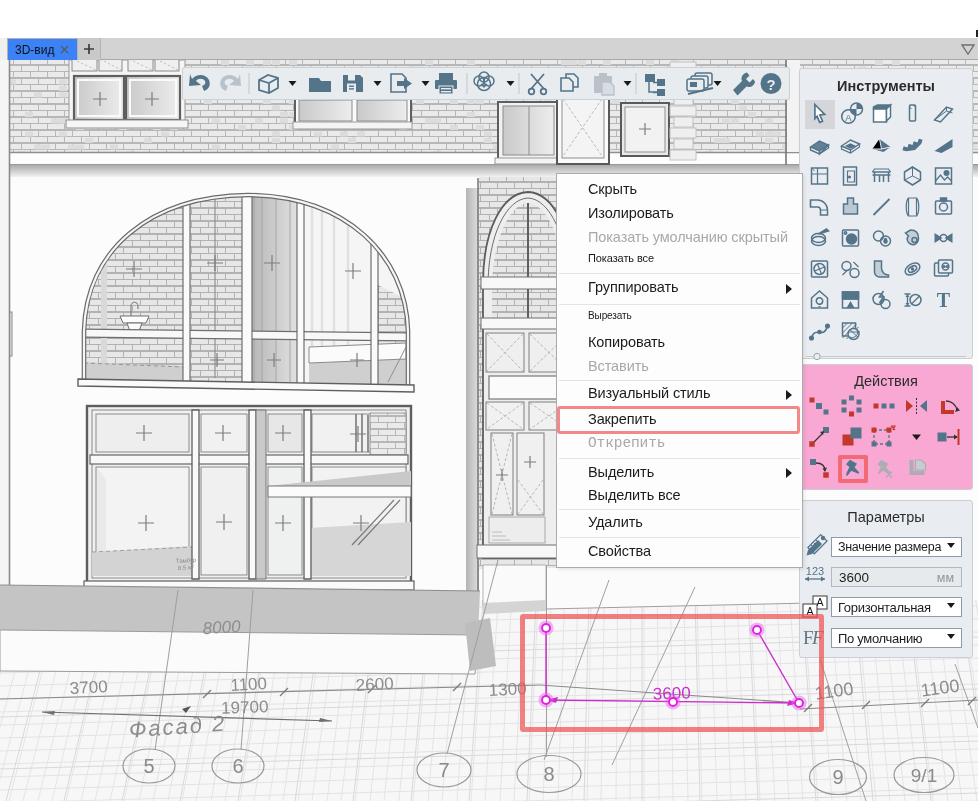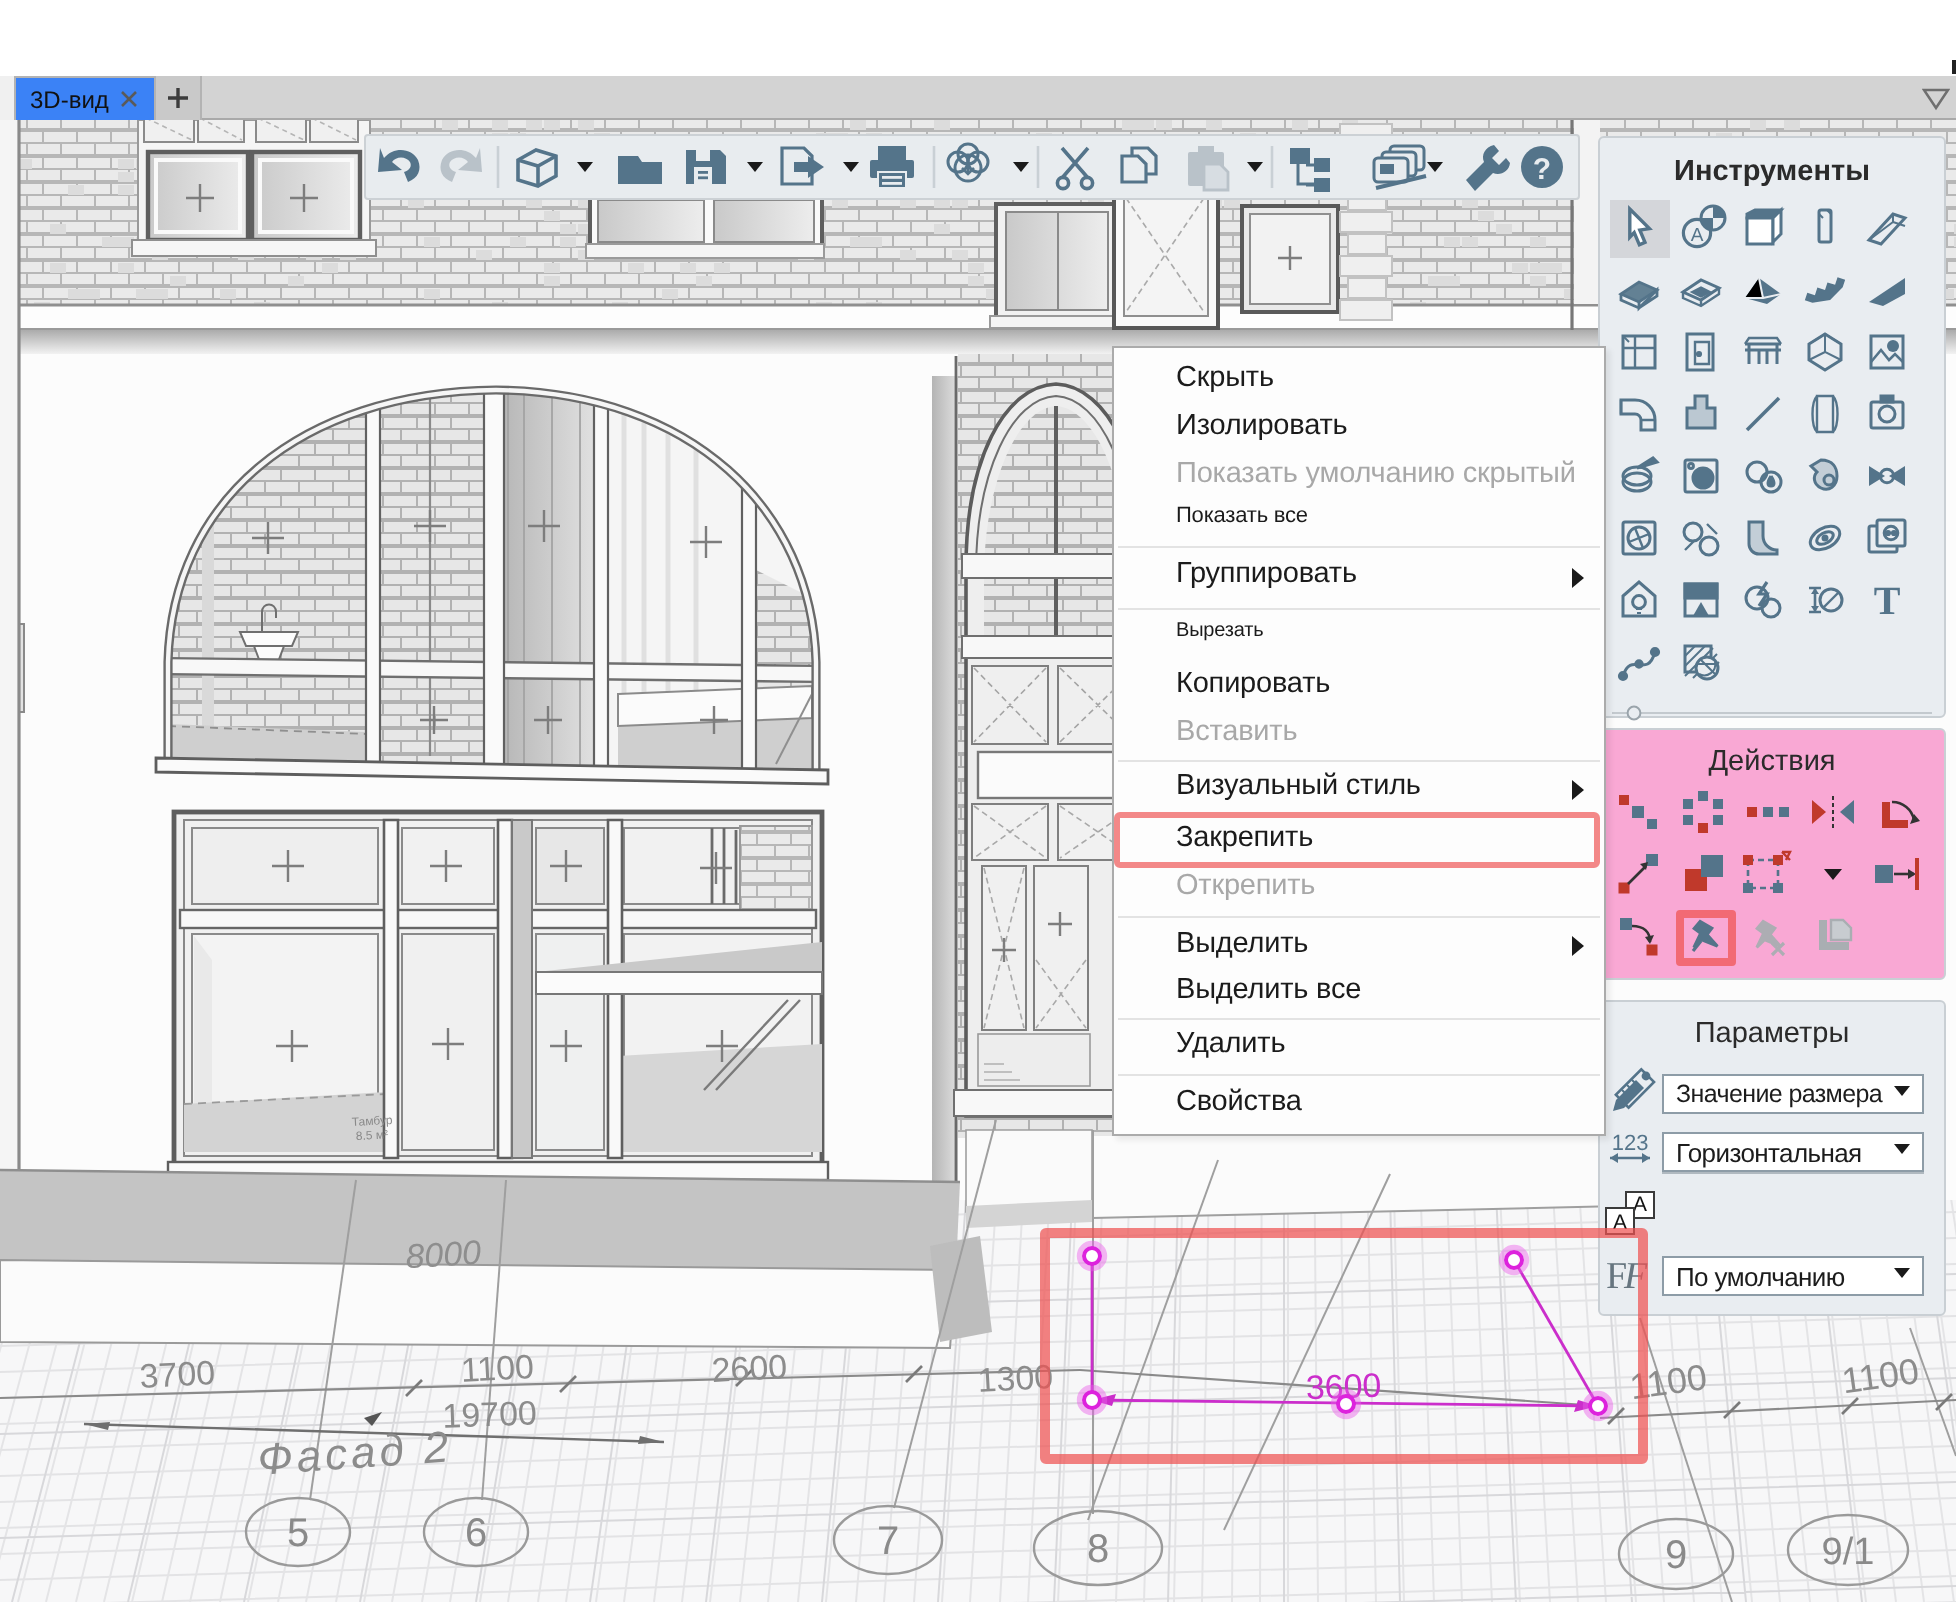--- a/index.html
+++ b/index.html
@@ -974,21 +974,21 @@
 </svg>
 
   <div class="abs" style="left:831px;top:537px;width:131px;height:20px;background:#ffffff;border:1px solid #8d9ca7;box-sizing:border-box;">
       <span style="position:absolute;left:6px;top:2px;font-size:12.5px;color:#1c1c1c;white-space:nowrap;letter-spacing:-0.3px;">Значение размера</span>
       <span style="position:absolute;right:6px;top:5px;width:0;height:0;border-left:4px solid transparent;border-right:4px solid transparent;border-top:5px solid #1a1a1a;"></span>
     </div>
     <div class="abs" style="left:831px;top:567px;width:131px;height:20px;background:#e7eaed;border:1px solid #b0b9c0;box-sizing:border-box;">
       <span style="position:absolute;left:7px;top:2px;font-size:13.5px;color:#1c1c1c;">3600</span>
       <span style="position:absolute;right:7px;top:3px;font-size:12.5px;color:#8d959c;">мм</span>
   </div>
-    <div class="abs" style="left:831px;top:566px;width:131px;height:20px;background:#ffffff;border:1px solid #8d9ca7;box-sizing:border-box;">
+    <div class="abs" style="left:831px;top:597px;width:131px;height:20px;background:#ffffff;border:1px solid #8d9ca7;box-sizing:border-box;">
       <span style="position:absolute;left:6px;top:2px;font-size:13px;color:#1c1c1c;white-space:nowrap;letter-spacing:-0.3px;">Горизонтальная</span>
       <span style="position:absolute;right:6px;top:5px;width:0;height:0;border-left:4px solid transparent;border-right:4px solid transparent;border-top:5px solid #1a1a1a;"></span>
     </div>
     <div class="abs" style="left:831px;top:627.5px;width:131px;height:20px;background:#ffffff;border:1px solid #8d9ca7;box-sizing:border-box;">
       <span style="position:absolute;left:6px;top:2px;font-size:13px;color:#1c1c1c;white-space:nowrap;letter-spacing:-0.3px;">По умолчанию</span>
       <span style="position:absolute;right:6px;top:5px;width:0;height:0;border-left:4px solid transparent;border-right:4px solid transparent;border-top:5px solid #1a1a1a;"></span>
     </div>
 
   <div id="menu" class="abs" style="left:556px;top:173px;width:247px;height:395px;background:#fdfdfd;border:1px solid #ababab;box-sizing:border-box;box-shadow:2px 2px 3px rgba(0,0,0,0.08);">
       <div style="position:absolute;left:31px;top:6.9px;font-size:14.5px;color:#1b1b1b;white-space:nowrap;letter-spacing:-0.1px;">Скрыть</div>
@@ -999,21 +999,21 @@
       <div style="position:absolute;left:31px;top:105.2px;font-size:14.5px;color:#1b1b1b;white-space:nowrap;letter-spacing:-0.1px;">Группировать</div>
       <div style="position:absolute;right:10px;top:109.7px;width:0;height:0;border-top:5px solid transparent;border-bottom:5px solid transparent;border-left:6px solid #1a1a1a;"></div>
       <div style="position:absolute;left:2px;top:130.0px;width:241px;height:1px;background:#e3e3e3;"></div>
       <div style="position:absolute;left:31px;top:135.9px;font-size:10px;color:#1b1b1b;white-space:nowrap;letter-spacing:-0.1px;">Вырезать</div>
       <div style="position:absolute;left:31px;top:160.0px;font-size:14.5px;color:#1b1b1b;white-space:nowrap;letter-spacing:-0.1px;">Копировать</div>
       <div style="position:absolute;left:31px;top:183.5px;font-size:14.5px;color:#a8a8a8;white-space:nowrap;letter-spacing:-0.1px;">Вставить</div>
       <div style="position:absolute;left:2px;top:206.0px;width:241px;height:1px;background:#e3e3e3;"></div>
       <div style="position:absolute;left:31px;top:211.1px;font-size:14.5px;color:#1b1b1b;white-space:nowrap;letter-spacing:-0.1px;">Визуальный стиль</div>
       <div style="position:absolute;right:10px;top:215.6px;width:0;height:0;border-top:5px solid transparent;border-bottom:5px solid transparent;border-left:6px solid #1a1a1a;"></div>
       <div style="position:absolute;left:31px;top:237.3px;font-size:14.5px;color:#1b1b1b;white-space:nowrap;letter-spacing:-0.1px;">Закрепить</div>
-      <div style="position:absolute;left:31px;top:261.3px;font-size:14.5px;color:#a8a8a8;white-space:nowrap;letter-spacing:-0.1px;">Открепить</div>
+      <div style="position:absolute;left:31px;top:261.3px;font-size:14.5px;color:#a8a8a8;white-space:nowrap;letter-spacing:-0.1px;font-family:Liberation Mono, monospace;">Открепить</div>
       <div style="position:absolute;left:2px;top:283.6px;width:241px;height:1px;background:#e3e3e3;"></div>
       <div style="position:absolute;left:31px;top:289.5px;font-size:14.5px;color:#1b1b1b;white-space:nowrap;letter-spacing:-0.1px;">Выделить</div>
       <div style="position:absolute;right:10px;top:294.0px;width:0;height:0;border-top:5px solid transparent;border-bottom:5px solid transparent;border-left:6px solid #1a1a1a;"></div>
       <div style="position:absolute;left:31px;top:312.5px;font-size:14.5px;color:#1b1b1b;white-space:nowrap;letter-spacing:-0.1px;">Выделить все</div>
       <div style="position:absolute;left:2px;top:334.8px;width:241px;height:1px;background:#e3e3e3;"></div>
       <div style="position:absolute;left:31px;top:339.6px;font-size:14.5px;color:#1b1b1b;white-space:nowrap;letter-spacing:-0.1px;">Удалить</div>
       <div style="position:absolute;left:2px;top:362.9px;width:241px;height:1px;background:#e3e3e3;"></div>
       <div style="position:absolute;left:31px;top:368.8px;font-size:14.5px;color:#1b1b1b;white-space:nowrap;letter-spacing:-0.1px;">Свойства</div>
     </div>
 

